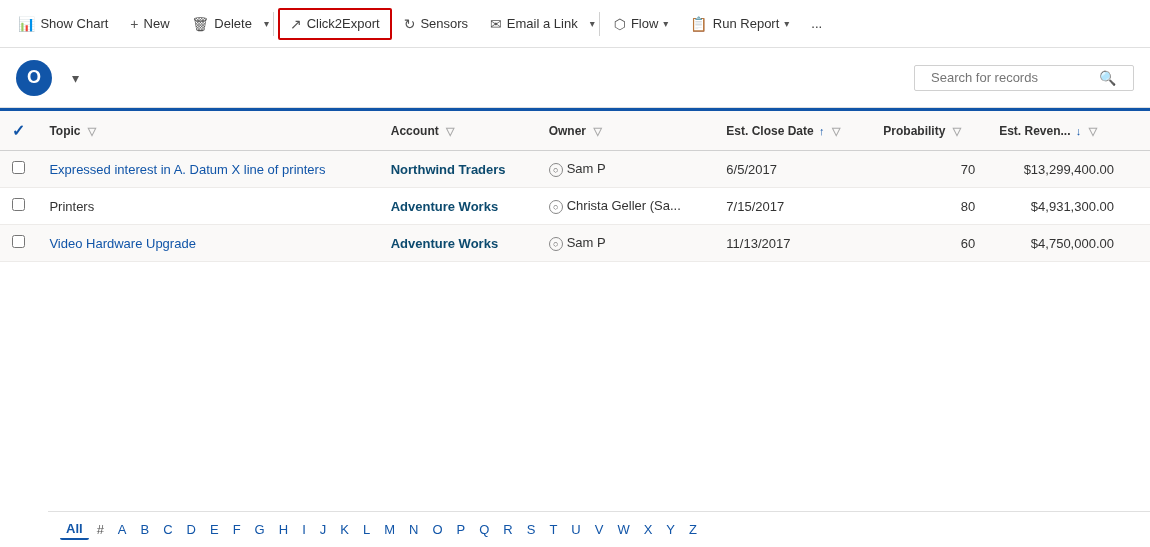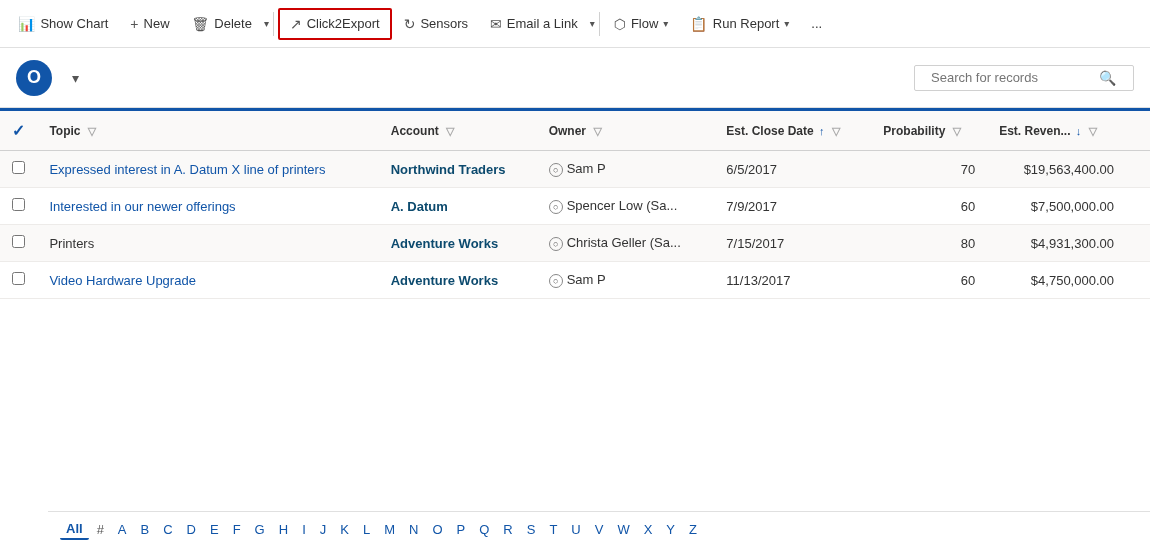--- a/index.html
+++ b/index.html
@@ -293,31 +293,21 @@
       </tr>
     </thead>
     <tbody id="table-body">
     <tr>
           <td style="text-align: center;"><input type="checkbox" style=""></td>
           <td class="link-cell">Expressed interest in A. Datum X line of printers</td>
           <td class="account-cell">Northwind Traders</td>
           <td><span class="owner-icon">○</span>Sam P</td>
           <td>6/5/2017</td>
           <td class="number-cell">70</td>
-          <td class="number-cell">$19,563,400.00</td>
-          <td></td>
-        </tr>
-        <tr>
-          <td style="text-align: center;"><input type="checkbox" style=""></td>
-          <td class="link-cell">Interested in our newer offerings</td>
-          <td class="account-cell">A. Datum</td>
-          <td><span class="owner-icon">○</span>Spencer Low (Sa...</td>
-          <td>7/9/2017</td>
-          <td class="number-cell">60</td>
-          <td class="number-cell">$7,500,000.00</td>
+          <td class="number-cell">$13,299,400.00</td>
           <td></td>
         </tr>
         <tr>
           <td style="text-align: center;"><input type="checkbox" style=""></td>
           <td>Printers</td>
           <td class="account-cell">Adventure Works</td>
           <td><span class="owner-icon">○</span>Christa Geller (Sa...</td>
           <td>7/15/2017</td>
           <td class="number-cell">80</td>
           <td class="number-cell">$4,931,300.00</td>

